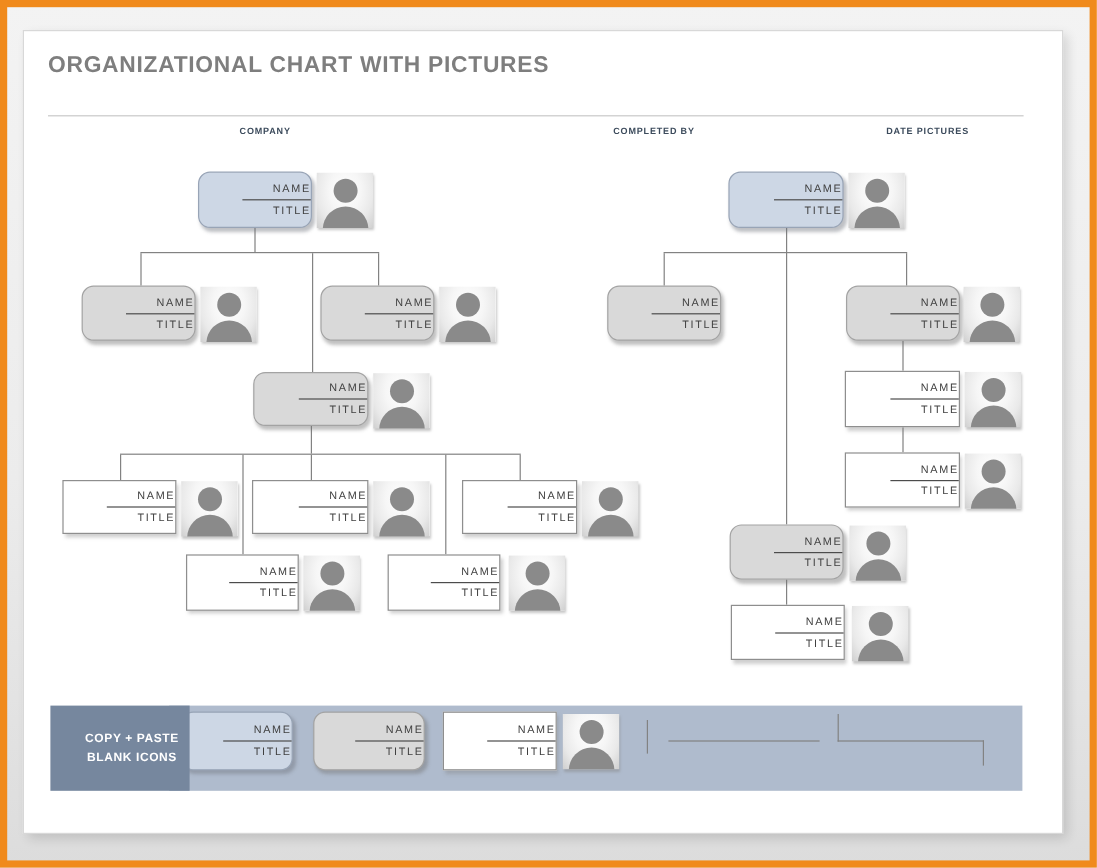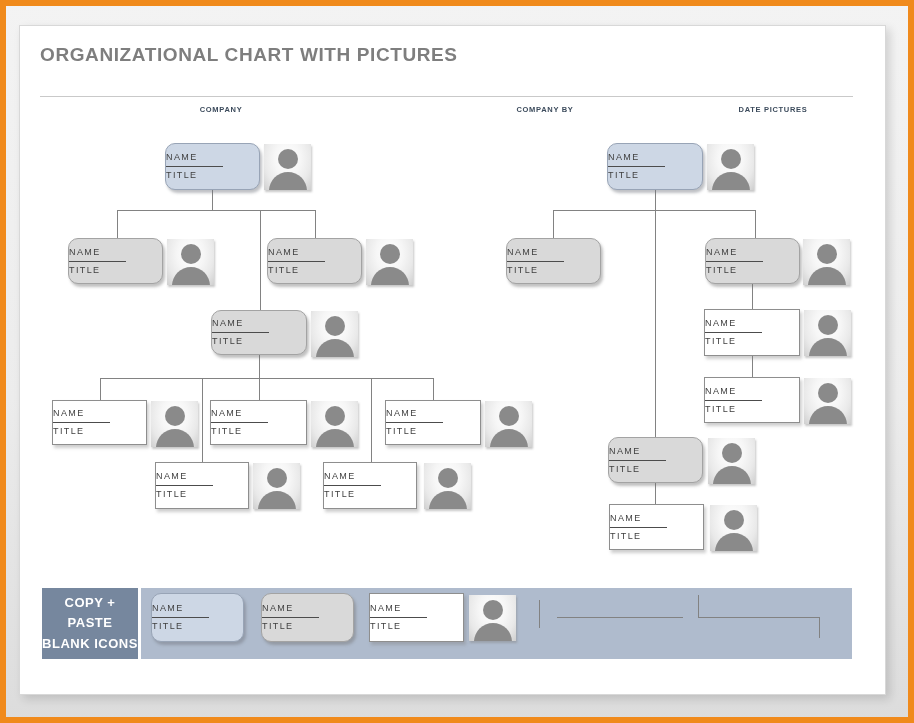--- a/index.html
+++ b/index.html
@@ -22,21 +22,21 @@
   }
   .hdr-label{
     position:absolute;top:85px;transform:translateX(-50%);
     font-size:7.5px;font-weight:700;letter-spacing:.7px;color:#3c4b5c;white-space:nowrap;margin-top:20px;
   }
   .hdr-rule{position:absolute;left:40px;top:96px;width:813px;height:1px;background:#c9c9c9;}
 
   
   .node{
     position:absolute;box-sizing:border-box;z-index:3;
-    display:flex;flex-direction:column;align-items:flex-start;justify-content:center;gap:4px;
+    display:flex;flex-direction:column;align-items:flex-end;justify-content:center;gap:4px;
   }
   .node.blue{background:#cdd7e5;border:1px solid #98a4b6;border-radius:10px;box-shadow:2px 3px 3px rgba(110,115,125,.45);}
   .node.gray{background:#d9d9d9;border:1px solid #a3a3a3;border-radius:10px;box-shadow:2px 3px 3px rgba(115,115,115,.45);}
   .node.white{background:#ffffff;border:1px solid #8e8e8e;border-radius:0;box-shadow:2px 3px 3px rgba(125,125,125,.38);}
   .node .nm,.node .tt{font-size:9px;letter-spacing:1.4px;color:#404040;line-height:1;}
   .node .dv{width:57px;height:1px;background:#4c4c4c;}
 
   
   .picon{
     position:absolute;width:47px;height:46px;overflow:hidden;z-index:3;
@@ -46,34 +46,34 @@
   .picon .ph{position:absolute;left:50%;top:5px;width:20px;height:20px;margin-left:-10px;border-radius:50%;background:#8a8a8a;}
   .picon .pb{position:absolute;left:50%;top:28px;width:38px;height:32px;margin-left:-19px;border-radius:19px 19px 0 0;background:#8a8a8a;}
 
   .cline{position:absolute;background:#828282;z-index:2;}
 
   
   .band{position:absolute;left:141px;top:588px;width:711px;height:71px;background:#afbbcd;z-index:2;}
   .label-box{
     position:absolute;left:42px;top:588px;width:96px;height:71px;background:#76879e;z-index:3;
     display:flex;flex-direction:column;align-items:center;justify-content:center;
-    color:#ffffff;font-size:13px;font-weight:700;letter-spacing:.5px;line-height:1.55;text-align:center;
+    color:#ffffff;font-size:10px;font-weight:700;letter-spacing:.5px;line-height:1.55;text-align:center;padding-left:20px;
   }
 </style>
 </head>
 <body>
 
 <div class="screen">
   <div class="page"></div>
 
   <div class="layer">
     <h1 class="title">ORGANIZATIONAL CHART WITH PICTURES</h1>
 
     <div class="hdr-label" style="left:221px">COMPANY</div>
-    <div class="hdr-label" style="left:545px">COMPANY BY</div>
+    <div class="hdr-label" style="left:545px">COMPLETED BY</div>
     <div class="hdr-label" style="left:773px">DATE PICTURES</div>
     <div class="hdr-rule"></div>
 
     <div class="band"></div>
     <div class="label-box">
       <span>COPY + PASTE</span>
       <span>BLANK ICONS</span>
     </div>
 
     <div id="chart" class="layer">

